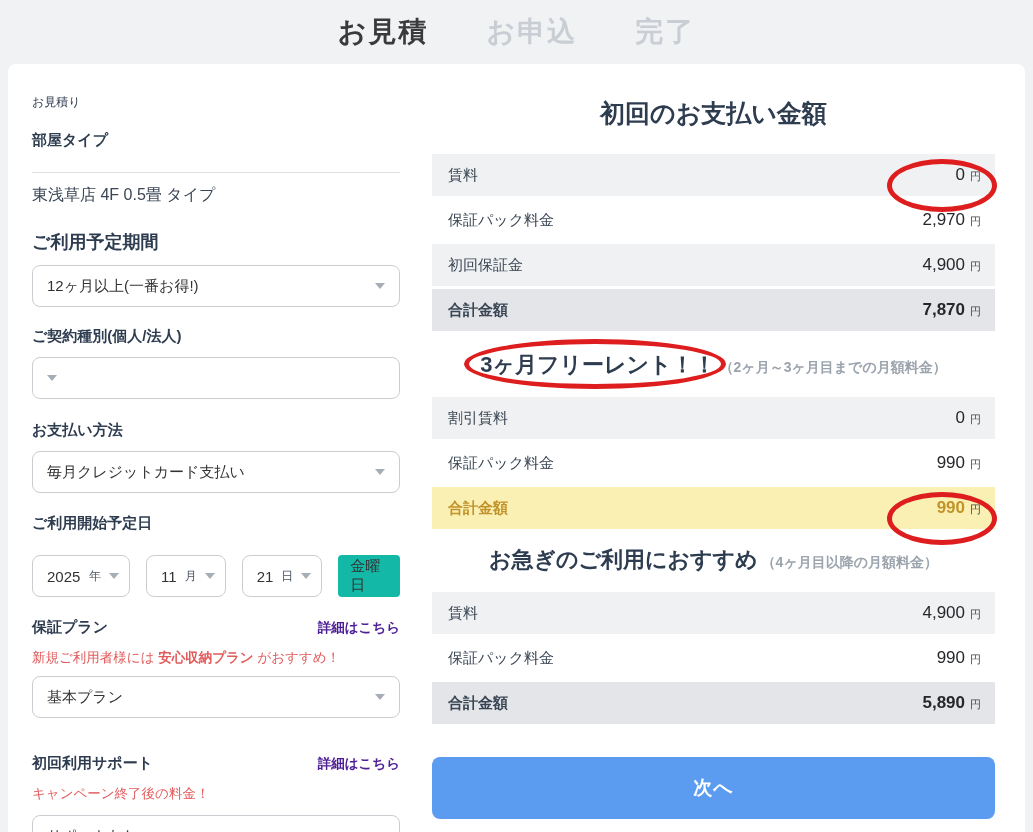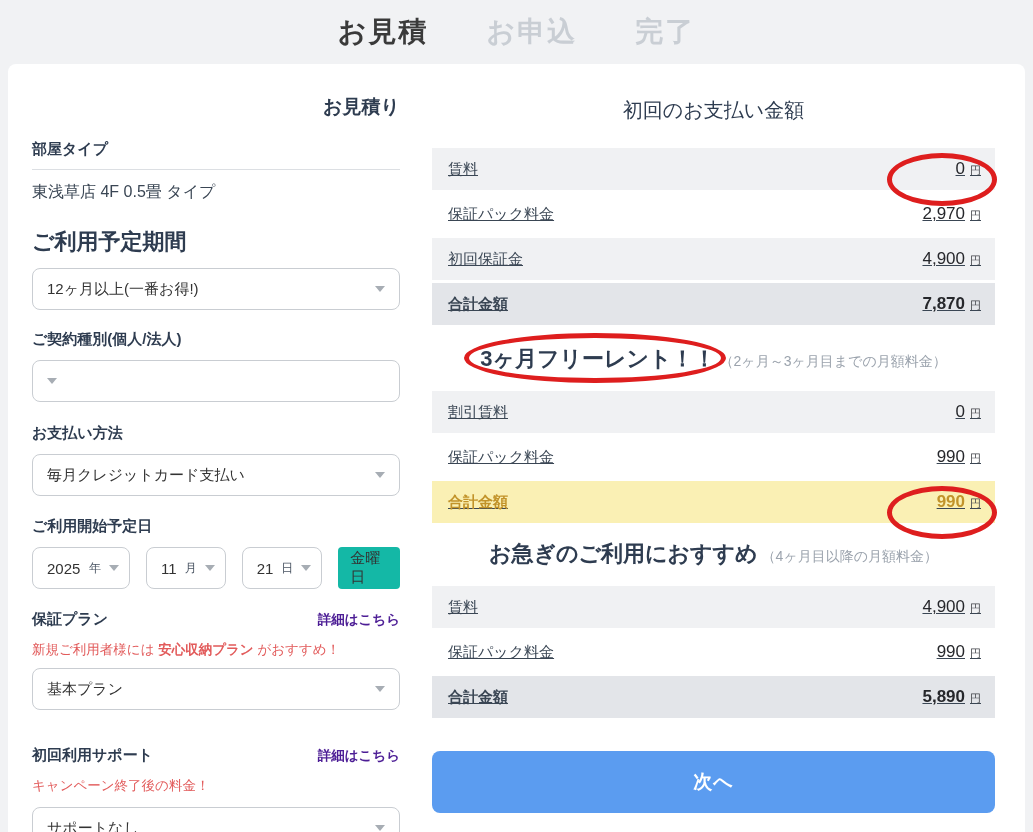--- a/index.html
+++ b/index.html
@@ -17,68 +17,68 @@
   .tab { font-size:28px; font-weight:bold; letter-spacing:2px; color:#c9ced4; cursor:pointer; }
   .tab.active { color:#3a3a3a; }
   
   .card {
     margin:0 8px; background:#ffffff; border-radius:8px 8px 0 0;
     height:769px; display:flex; padding:0 0 0 24px;
   }
   .col-left  { width:368px; flex:none; }
   .col-right { width:563px; flex:none; margin-left:32px; }
   
-  .est-title { text-align:right; font-size:19px; font-weight:bold; color:#2e3c50; margin:30px 0 20px; }
+  .est-title { text-align:left; font-size:12px; font-weight:normal; color:#2e3c50; margin:30px 0 20px; }
   .field-label { font-size:15px; font-weight:bold; color:#2e3c50; }
-  .room-label { padding-bottom:10px; border-bottom:1px solid #dcdfe3; }
+  .room-label { padding-bottom:22px; border-bottom:1px solid #dcdfe3; }
   .room-value { font-size:16px; color:#3a4654; margin-top:12px; }
-  .big-label { font-size:22px; font-weight:bold; color:#2e3c50; margin-top:24px; }
+  .big-label { font-size:18px; font-weight:bold; color:#2e3c50; margin-top:24px; }
   .select {
     margin-top:11px; height:42px; border:1px solid #c9cdd2; border-radius:8px;
     display:flex; align-items:center; padding:0 14px; cursor:pointer; background:#fff;
   }
   .sel-text { font-size:15px; color:#333; flex:1; }
   .caret { width:0; height:0; border-left:5px solid transparent; border-right:5px solid transparent; border-top:6px solid #a7adb4; }
   .lbl-row { display:flex; justify-content:space-between; align-items:baseline; margin-top:21px; }
   .mt20 { margin-top:20px; }
   .link { font-size:13.5px; font-weight:bold; color:#4c1d95; cursor:pointer; }
   .note { font-size:13.5px; color:#e25b5b; margin-top:12px; }
   .note b { font-weight:bold; }
-  .date-row { display:flex; gap:16px; margin-top:11px; }
+  .date-row { display:flex; gap:16px; margin-top:22px; }
   .date-select {
     height:42px; border:1px solid #c9cdd2; border-radius:8px; background:#fff;
     display:flex; align-items:center; gap:8px; padding:0 10px 0 14px; cursor:pointer;
   }
   .date-select .num { font-size:15px; color:#333; }
   .date-select .u { font-size:12px; color:#4a5563; }
   .w-year{ width:112px; } .w-month{ width:83px; } .w-day{ width:84px; }
   .weekday {
     height:42px; background:#14b8a6; border-radius:4px; display:flex; align-items:center;
     justify-content:center; padding:0 12px; font-size:15px; color:#333; font-weight:500;
   }
   
-  .pay-title { text-align:center; font-size:20px; font-weight:normal; color:#2e3c50; margin:33px 0 0; }
-  .ptable { margin-top:24px;text-decoration:underline; }
+  .pay-title { text-align:center; font-size:25px; font-weight:bold; color:#2e3c50; margin:33px 0 0; }
+  .ptable { margin-top:24px; }
   .prow {
     position:relative; height:42px; margin-bottom:3px;
     display:flex; align-items:center; padding:0 14px 0 16px;
   }
   .prow.gray { background:#f0f1f3; }
   .prow.white { background:#ffffff; }
   .prow.total { background:#e3e5e9; }
   .prow.total .plabel, .prow.total .num { font-weight:bold; }
   .prow.yellow { background:#faf0b4; }
   .prow.yellow .plabel, .prow.yellow .num { font-weight:bold; color:#c2932a; }
   .plabel { font-size:15px; color:#3a4654; flex:1; }
   .pval { display:flex; align-items:baseline; gap:5px; position:relative; }
   .num { font-size:17px; color:#26272b; }
   .unit { font-size:11px; color:#44474c; }
   .sec-head { text-align:center; margin:19px 0 17px; }
   .sec-strong { position:relative; font-size:22px; font-weight:bold; color:#2e3c50; display:inline-block; }
-  .sec-note { font-size:14px; font-weight:normal; color:#9ba3ad; margin-left:4px; }
+  .sec-note { font-size:14px; font-weight:bold; color:#9ba3ad; margin-left:4px; }
   
   .ellipse { position:absolute; border:5px solid #de1e1e; border-radius:50%; pointer-events:none; z-index:5; }
   .val-circle { right:-16px; top:-6px; width:110px; height:53px; }
   .head-circle { left:-16px; right:-10px; top:-11px; bottom:-9px; }
   
   .next-btn {
     margin-top:33px; height:62px; background:#5b9cf0; border-radius:8px; border:none;
     width:100%; display:flex; align-items:center; justify-content:center; cursor:pointer;
   }
   .next-label { color:#ffffff; font-size:19px; font-weight:bold; letter-spacing:1px; }

